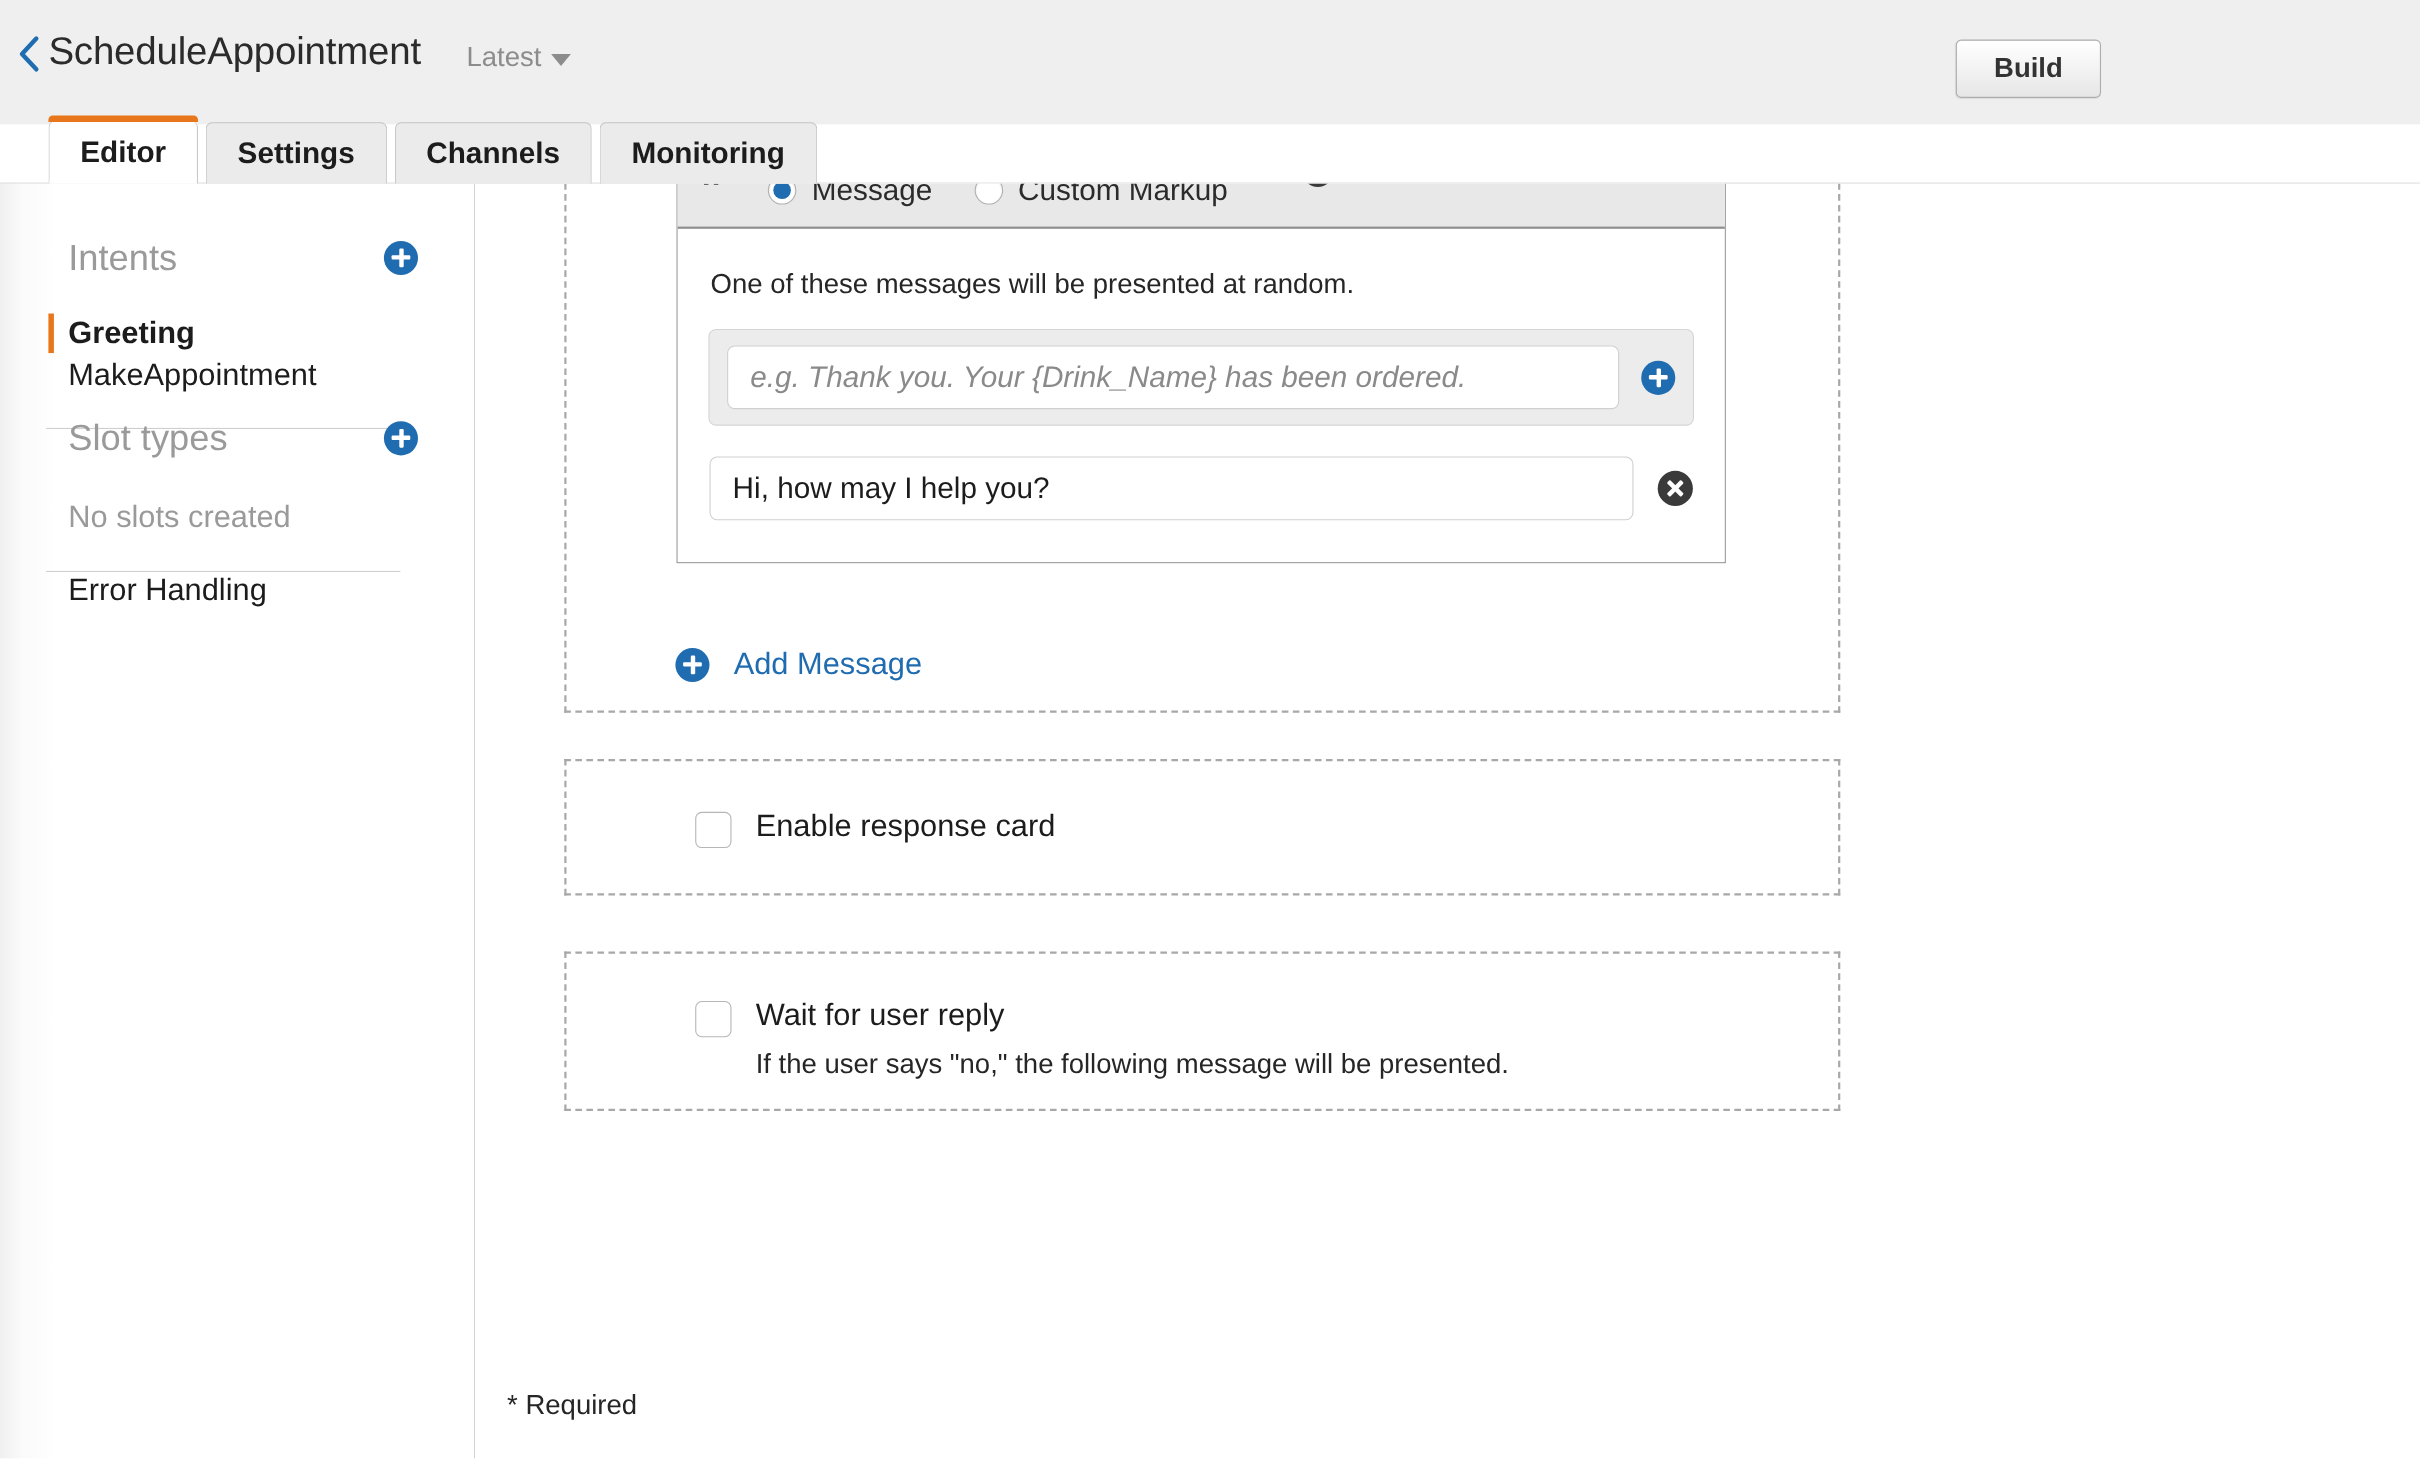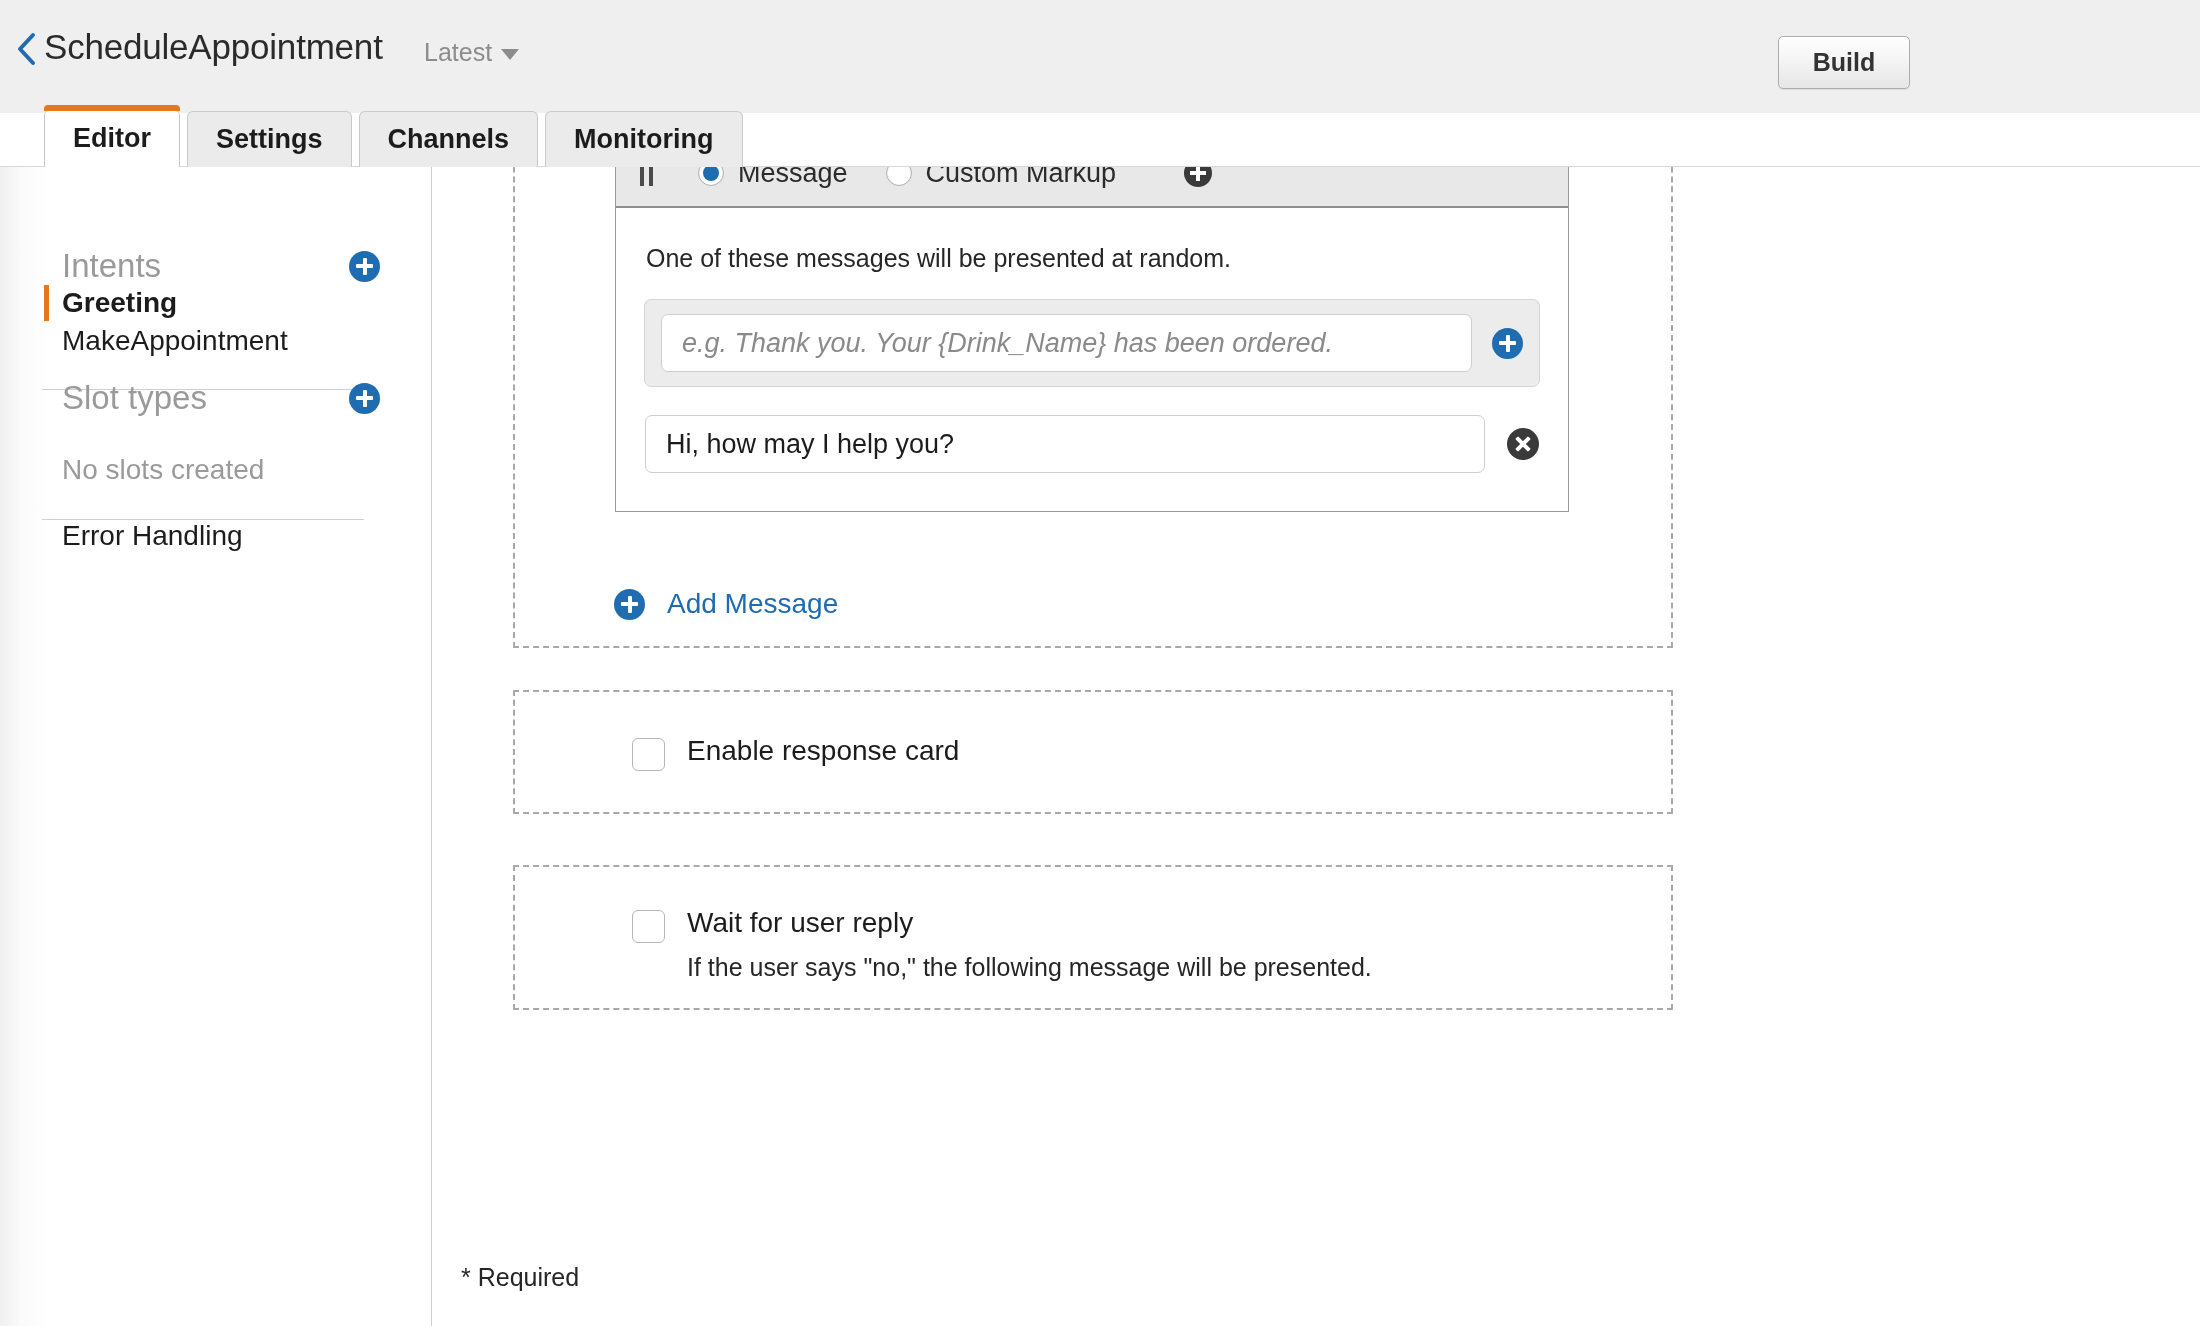--- a/index.html
+++ b/index.html
@@ -130,21 +130,21 @@
   .msg-card {
     position: absolute; left: 183px; top: -4px; width: 954px;
     background: #fff; border: 1px solid #9b9b9b;
   }
   .msg-card-toolbar {
     height: 44px; background: #e8e8e8; border-bottom: 2px solid #8f8f8f;
     display: flex; align-items: center; position: relative; overflow: hidden;
   }
   .toolbar-inner {
     position: absolute; left: 0; top: -22px; width: 100%; height: 62px;
-    display: flex; align-items: center;
+    display: flex; 
   }
   .drag-handle {
     margin-left: 24px; width: 20px; height: 26px; cursor: grab;
     display: flex; gap: 5px; align-items: center;
   }
   .drag-handle i { display: block; width: 4px; height: 26px; background: #4a4a4a; }
   .radio-grp { display: flex; align-items: center; gap: 14px; margin-left: 38px; cursor: pointer; }
   .radio {
     width: 26px; height: 26px; border-radius: 50%;
     border: 1px solid #b0b0b0; background: #fff; position: relative;
@@ -241,21 +241,21 @@
 
   <div class="tabs">
     <div class="tab active">Editor</div>
     <div class="tab">Settings</div>
     <div class="tab">Channels</div>
     <div class="tab">Monitoring</div>
   </div>
   <div class="tabstrip-base"></div>
 
   <div class="sidebar">
-    <div class="side-section-head" style="top:48px;margin-top:32px;">
+    <div class="side-section-head" style="top:48px;">
       <span class="side-section-title">Intents</span>
       <span class="plus-circle"></span>
     </div>
 
     <div class="selected-bar" style="top:118px;"></div>
     <div class="intent-item selected" style="top:120px;">Greeting</div>
     <div class="intent-item" style="top:158px;">MakeAppointment</div>
 
     <div class="side-rule" style="top:222px;"></div>
 

